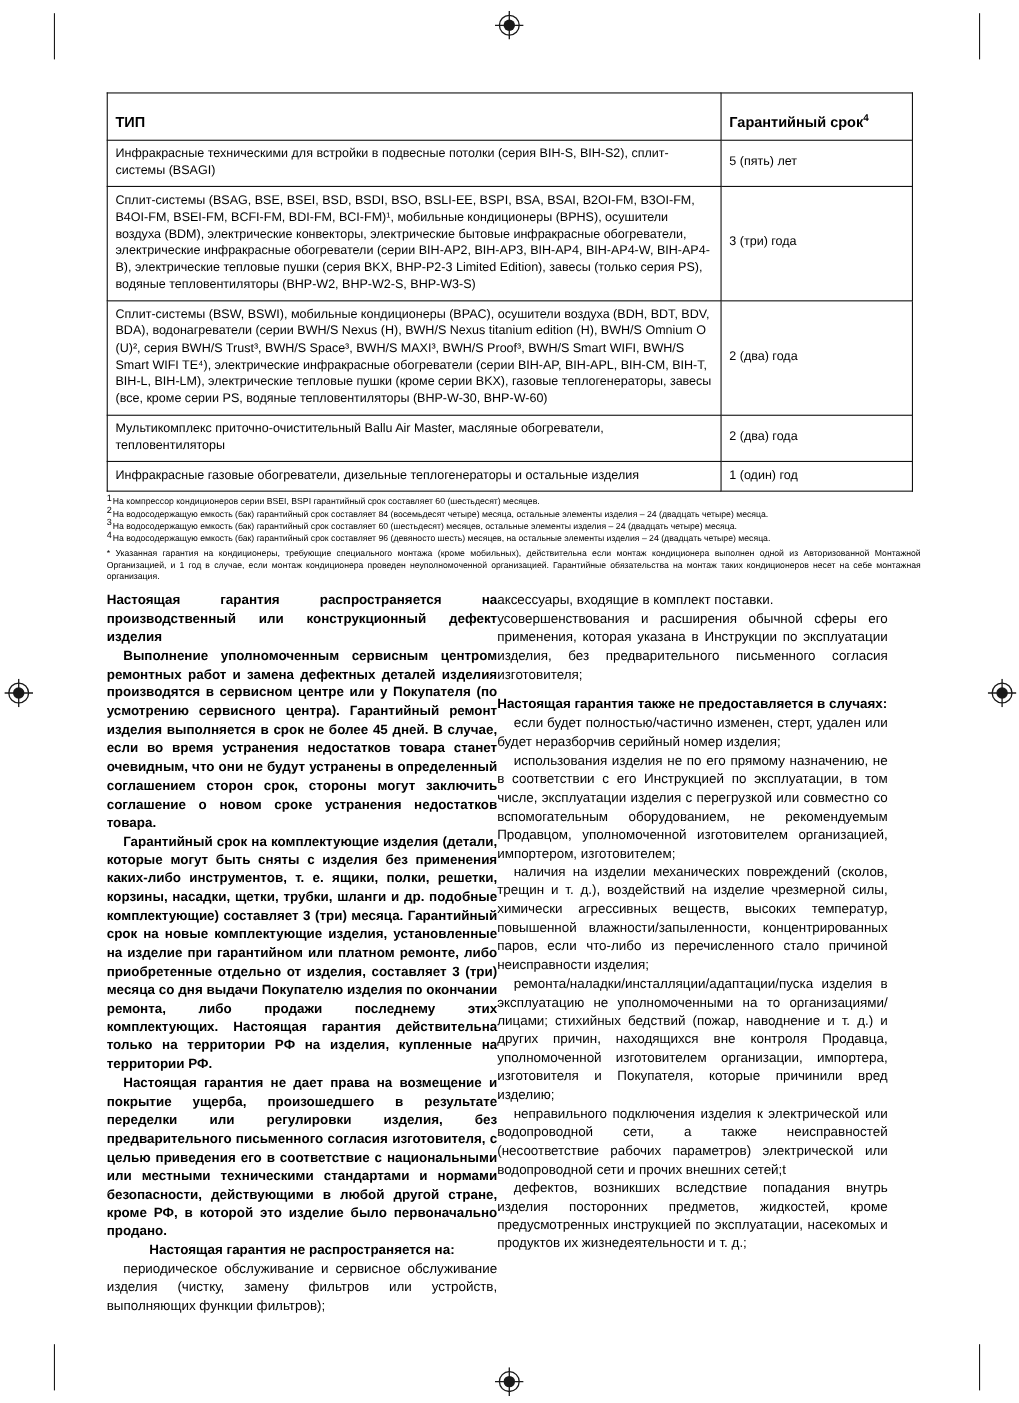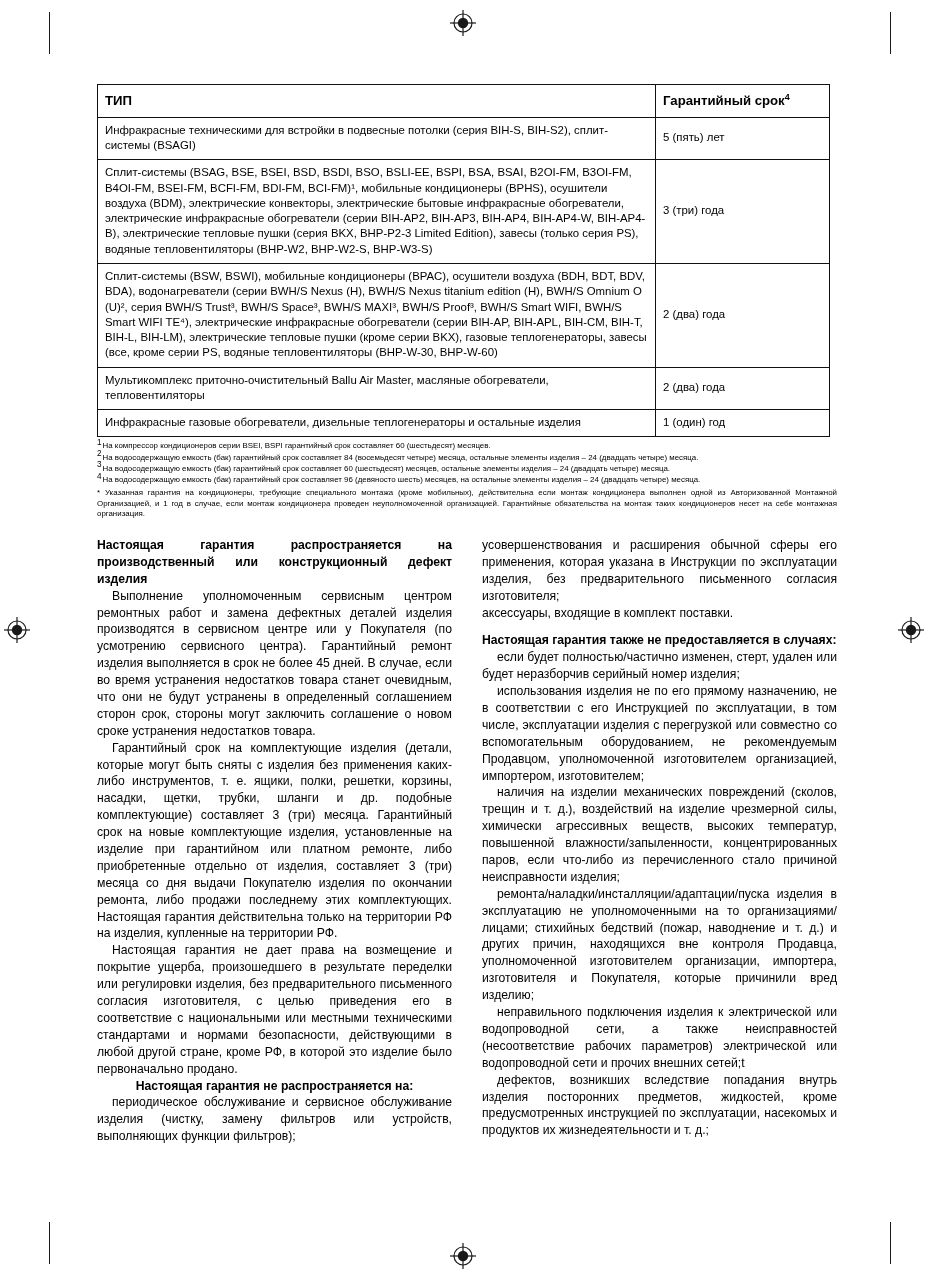--- a/index.html
+++ b/index.html
@@ -48,21 +48,21 @@
     border: 1.6px solid #111111;
     padding: 5px 7px 6px 7px;
     vertical-align: middle;
     font-size: 11.4px;
     line-height: 1.34;
     text-align: left;
   }
   table.warranty-table th {
     font-size: 13.2px;
     font-weight: bold;
-    padding-top: 7px;
+    padding-top: 17px;
     padding-bottom: 7px;
   }
   .col-type { width: 558px; }
   .col-term { width: 174px; }
   td.term-cell, th.term-head {
     text-align: center;
     font-size: 11.6px;
   }
   sup { font-size: 0.68em; vertical-align: super; line-height: 0; }
 
@@ -92,34 +92,33 @@
     width: 740px;
   }
 
   
   .columns {
     position: absolute;
     left: 97px;
     top: 537px;
     width: 740px;
     display: flex;
-    gap: 30px;
   }
   .col {
     width: 355px;
   }
   .col p {
     margin: 0;
     font-size: 12.2px;
     line-height: 1.385;
     text-align: justify;
     text-justify: inter-word;
     hyphens: none;
   }
-  .col p.indent { text-indent: 15px; }
+  .col p.indent { text-indent: 15px; font-weight: bold; }
   .col p.bold {
     font-weight: bold;
     text-align: justify;
   }
   .col p.bold-left {
     font-weight: bold;
     text-align: center;
   }
   .col p.item {
     text-indent: 15px;
@@ -211,22 +210,22 @@
   <div class="col">
     <p class="bold">Настоящая гарантия распространяется на производственный или конструкционный дефект изделия</p>
     <p class="indent">Выполнение уполномоченным сервисным центром ремонтных работ и замена дефектных деталей изделия производятся в сервисном центре или у Покупателя (по усмотрению сервисного центра). Гарантийный ремонт изделия выполняется в срок не более 45 дней. В случае, если во время устранения недостатков товара станет очевидным, что они не будут устранены в определенный соглашением сторон срок, стороны могут заключить соглашение о новом сроке устранения недостатков товара.</p>
     <p class="indent">Гарантийный срок на комплектующие изделия (детали, которые могут быть сняты с изделия без применения каких-либо инструментов, т. е. ящики, полки, решетки, корзины, насадки, щетки, трубки, шланги и др. подобные комплектующие) составляет 3 (три) месяца. Гарантийный срок на новые комплектующие изделия, установленные на изделие при гарантийном или платном ремонте, либо приобретенные отдельно от изделия, составляет 3 (три) месяца со дня выдачи Покупателю изделия по окончании ремонта, либо продажи последнему этих комплектующих. Настоящая гарантия действительна только на территории РФ на изделия, купленные на территории РФ.</p>
     <p class="indent">Настоящая гарантия не дает права на возмещение и покрытие ущерба, произошедшего в результате переделки или регулировки изделия, без предварительного письменного согласия изготовителя, с целью приведения его в соответствие с национальными или местными техническими стандартами и нормами безопасности, действующими в любой другой стране, кроме РФ, в которой это изделие было первоначально продано.</p>
     <p class="bold-left">Настоящая гарантия не распространяется на:</p>
     <p class="item">периодическое обслуживание и сервисное обслуживание изделия (чистку, замену фильтров или устройств, выполняющих функции фильтров);</p>
   </div>
 
   <div class="col">
+    <p>аксессуары, входящие в комплект поставки.</p>
     <p>усовершенствования и расширения обычной сферы его применения, которая указана в Инструкции по эксплуатации изделия, без предварительного письменного согласия изготовителя;</p>
-    <p>аксессуары, входящие в комплект поставки.</p>
     <p class="bold spacer-top">Настоящая гарантия также не предоставляется в случаях:</p>
     <p class="item">если будет полностью/частично изменен, стерт, удален или будет неразборчив серийный номер изделия;</p>
     <p class="item">использования изделия не по его прямому назначению, не в соответствии с его Инструкцией по эксплуатации, в том числе, эксплуатации изделия с перегрузкой или совместно со вспомогательным оборудованием, не рекомендуемым Продавцом, уполномоченной изготовителем организацией, импортером, изготовителем;</p>
     <p class="item">наличия на изделии механических повреждений (сколов, трещин и т. д.), воздействий на изделие чрезмерной силы, химически агрессивных веществ, высоких температур, повышенной влажности/запыленности, концентрированных паров, если что-либо из перечисленного стало причиной неисправности изделия;</p>
     <p class="item">ремонта/наладки/инсталляции/адаптации/пуска изделия в эксплуатацию не уполномоченными на то организациями/лицами; стихийных бедствий (пожар, наводнение и т. д.) и других причин, находящихся вне контроля Продавца, уполномоченной изготовителем организации, импортера, изготовителя и Покупателя, которые причинили вред изделию;</p>
     <p class="item">неправильного подключения изделия к электрической или водопроводной сети, а также неисправностей (несоответствие рабочих параметров) электрической или водопроводной сети и прочих внешних сетей;t</p>
     <p class="item">дефектов, возникших вследствие попадания внутрь изделия посторонних предметов, жидкостей, кроме предусмотренных инструкцией по эксплуатации, насекомых и продуктов их жизнедеятельности и т. д.;</p>
   </div>
 
 </div>

